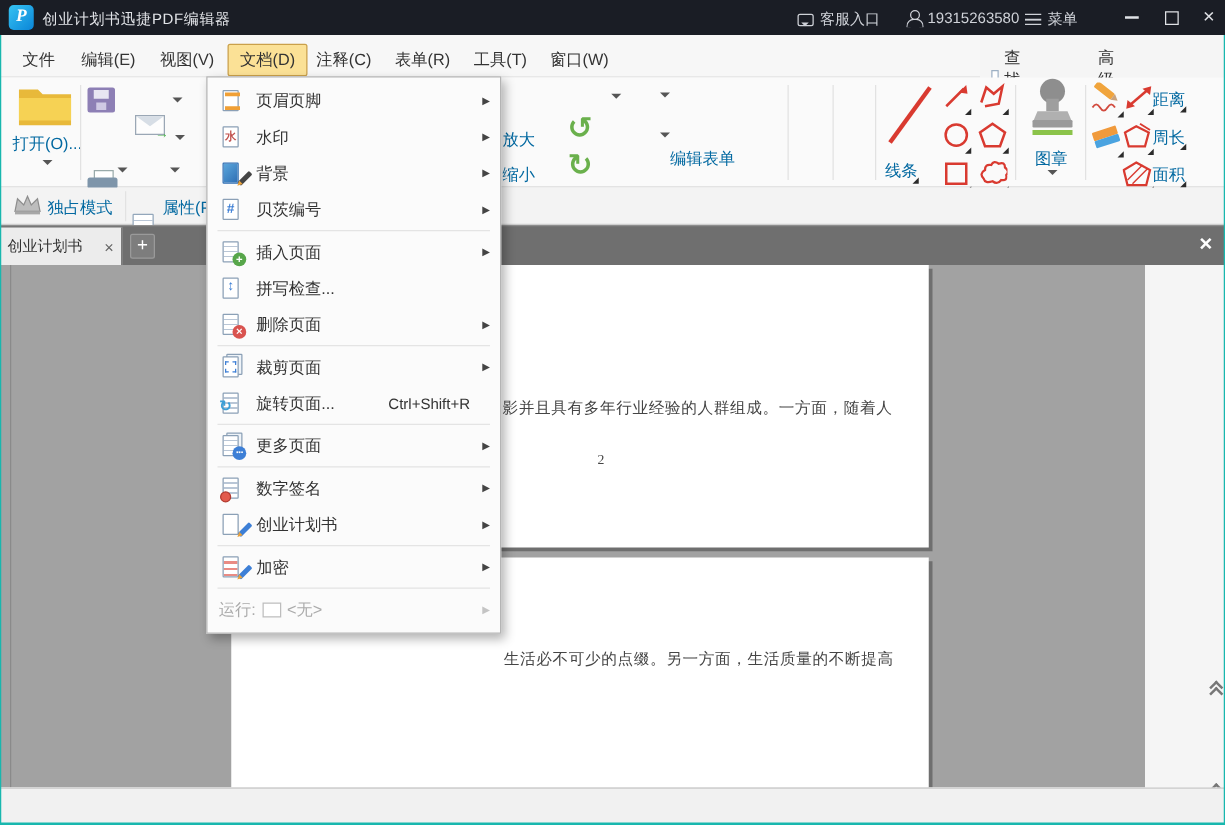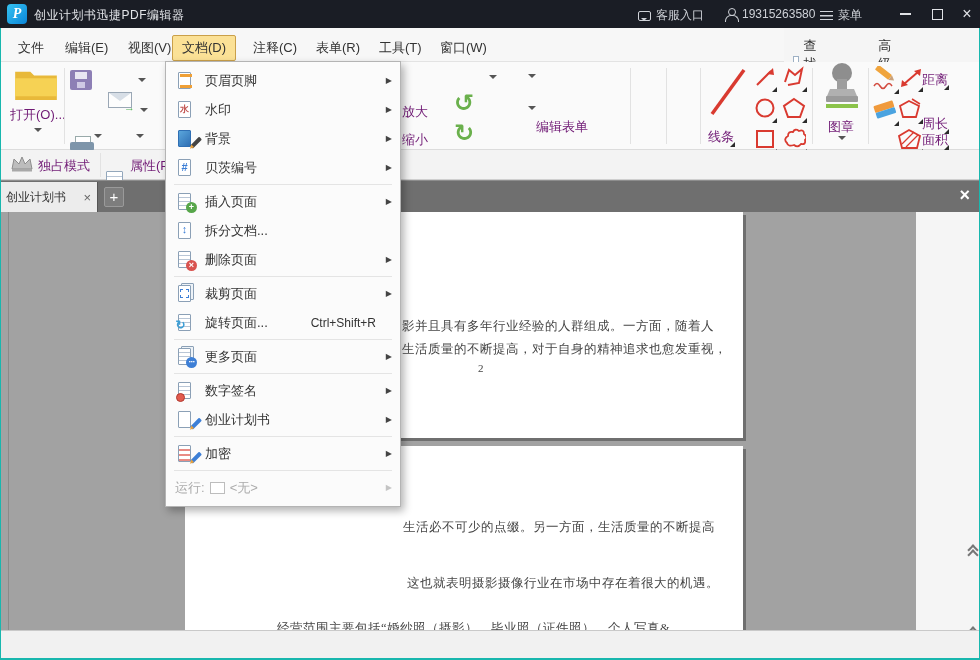--- a/index.html
+++ b/index.html
@@ -32,21 +32,21 @@
   .binoc::after{content:"";position:absolute;right:-4px;bottom:-2px;width:4px;height:4px;background:#333;border-radius:50%;box-shadow:5px 0 0 #333}
   .minifold{width:14px;height:10px;background:#f2c94c;border:1px solid #caa04a;position:relative;margin-top:3px}
   .minifold::before{content:"";position:absolute;left:0;top:-3px;width:6px;height:2px;background:#f2c94c;border:1px solid #caa04a;border-bottom:none}
   
   #toolbar{position:absolute;left:0;top:62px;width:980px;height:88px;background:#fafafa;border-bottom:1px solid #dcdcdc;font-size:13px;color:#333}
   #toolbar2{position:absolute;left:0;top:150px;width:980px;height:30px;background:#f3f3f3;border-bottom:1px solid #cfcfcf;font-size:13px;color:#333}
   .vsep{position:absolute;width:1px;background:#e2e2e2}
   .car{display:inline-block;width:0;height:0;border:4px solid transparent;border-top-color:#555;position:absolute}
   .cm::after{content:"";position:absolute;right:-1px;bottom:-1px;border-left:5px solid transparent;border-bottom:5px solid #2b2b2b}
   .tool{position:absolute}
-  .lab{position:absolute;font-size:13px;color:#701a75;white-space:nowrap}
+  .lab{position:absolute;font-size:13px;color:#0369a1;white-space:nowrap}
   
   .floppy{width:22px;height:20px;background:#8d7fb5;border-radius:2px;position:relative}
   .floppy::before{content:"";position:absolute;left:5px;top:2px;width:12px;height:7px;background:#e8e6f2}
   .floppy::after{content:"";position:absolute;left:7px;bottom:2px;width:8px;height:6px;background:#cfc9e4}
   .mail{width:24px;height:16px;background:#fdfdfd;border:1px solid #9aa7b5;position:relative}
   .mail::before{content:"";position:absolute;left:0;top:0;border-left:11px solid transparent;border-right:11px solid transparent;border-top:8px solid #d7dee6}
   .mail::after{content:"→";position:absolute;right:-4px;bottom:-6px;color:#4caf50;font-weight:bold;font-size:11px}
   .printer{width:24px;height:20px;position:relative}
   .printer::before{content:"";position:absolute;left:5px;top:0;width:14px;height:6px;background:#fff;border:1px solid #9aa}
   .printer::after{content:"";position:absolute;left:0;top:6px;width:24px;height:9px;background:#7e95aa;border-radius:2px;box-shadow:0 10px 0 -4px #e6ecf2}
@@ -179,21 +179,21 @@
     </div>
     <div class="winbtn wb-min" style="left:890px"></div>
     <div class="winbtn wb-max" style="left:922px"></div>
     <div class="winbtn wb-close" style="left:952px">×</div>
   </div>
 
   <div id="menubar">
     <span class="mb-item" style="left:8px">文件</span>
     <span class="mb-item" style="left:55px">编辑(E)</span>
     <span class="mb-item" style="left:118px">视图(V)</span>
-    <span class="mb-item active" style="left:172px">文档(D)</span>
+    <span class="mb-item active" style="left:182px">文档(D)</span>
     <span class="mb-item" style="left:243px">注释(C)</span>
     <span class="mb-item" style="left:306px">表单(R)</span>
     <span class="mb-item" style="left:369px">工具(T)</span>
     <span class="mb-item" style="left:430px">窗口(W)</span>
     <div class="mb-right" style="left:793px">
       <span class="minidoc binoc"></span>
       <span>查找(F)</span>
     </div>
     <div class="mb-right" style="left:868px">
       <span class="minifold binoc"></span>
@@ -333,21 +333,21 @@
     <div class="tool cm" style="left:900px;top:6px"><svg width="22" height="20" viewBox="0 0 22 20">
           <line x1="4" y1="16" x2="18" y2="4" stroke="#d93a30" stroke-width="2"></line>
           <polygon points="1,19 2,12 8,17" fill="#d93a30"></polygon>
           <polygon points="21,1 20,8 14,3" fill="#d93a30"></polygon>
         </svg></div>
     <div class="lab cm" style="left:922px;top:9px">距离</div>
     <div class="tool cm" style="left:898px;top:36px"><svg width="24" height="22" viewBox="0 0 24 22">
           <polygon points="11,3 21,8 18,19 5,19 2,8" fill="none" stroke="#d93a30" stroke-width="1.8"></polygon>
           <line x1="14" y1="1" x2="22" y2="6" stroke="#d93a30" stroke-width="1.5"></line>
         </svg></div>
-    <div class="lab cm" style="left:922px;top:53px">周长</div>
+    <div class="lab cm" style="left:922px;top:39px">周长</div>
     <div class="tool cm" style="left:898px;top:66px"><svg width="24" height="22" viewBox="0 0 24 22">
           <polygon points="11,2 22,8 19,20 4,20 1,8" fill="none" stroke="#d93a30" stroke-width="1.8"></polygon>
           <line x1="4" y1="16" x2="16" y2="4" stroke="#d93a30" stroke-width="1.2"></line>
           <line x1="8" y1="19" x2="20" y2="7" stroke="#d93a30" stroke-width="1.2"></line>
         </svg></div>
     <div class="lab cm" style="left:922px;top:69px">面积</div>
     <div class="tool chev2" style="left:968px;top:4px"></div>
     <div class="tool chev2" style="left:968px;top:76px"></div>
   </div>
 
@@ -373,25 +373,22 @@
     </div>
     <div class="newtab">+</div>
     <div class="tabbar-close">×</div>
   </div>
 
   <div id="docarea">
     <div class="leftline"></div>
     <div class="page" style="top:0;height:226px"></div>
     <div class="page" style="top:234px;height:200px"></div>
     <div class="docline" style="left:402px;top:106px">影并且具有多年行业经验的人群组成。一方面，随着人</div>
-    <div class="docline" style="left:402px;top:129px">生活质量的不断提高，对于自身的精神追求也愈发重视，</div>
     <div class="docline" style="left:478px;top:150px;font-size:11px">2</div>
     <div class="docline" style="left:403px;top:307px">生活必不可少的点缀。另一方面，生活质量的不断提高</div>
-    <div class="docline" style="left:407px;top:363px">这也就表明摄影摄像行业在市场中存在着很大的机遇。</div>
-    <div class="docline" style="left:277px;top:408px">经营范围主要包括“婚纱照（摄影）、毕业照（证件照）、个人写真&amp;</div>
 
     <div class="sbar">
       <div class="sbtn" style="top:0">▲</div>
       <div class="sthumb"></div>
       <div class="sbtn" style="top:402px">▼</div>
     </div>
     <div class="rstrip"></div>
   </div>
 
   <div id="statusbar">
@@ -473,21 +470,21 @@
         </span>
       <span class="dm-label">插入页面</span>
         <span class="dm-fill"></span>
         <span class="dm-arrow">▶</span>
     </div>
     <div class="dm-item">
       <span class="dm-ico">
           <span class="d"></span>
           <i class="ch" style="color:#3d7fd6;font-size:11px;top:3px">↕</i>
         </span>
-      <span class="dm-label">拆分文档...</span>
+      <span class="dm-label">拼写检查...</span>
         <span class="dm-fill"></span>
         <span class="dm-arrow"></span>
     </div>
     <div class="dm-item">
       <span class="dm-ico">
           <span class="d lines"></span>
           <span class="bd r">×</span>
         </span>
       <span class="dm-label">删除页面</span>
         <span class="dm-fill"></span>

